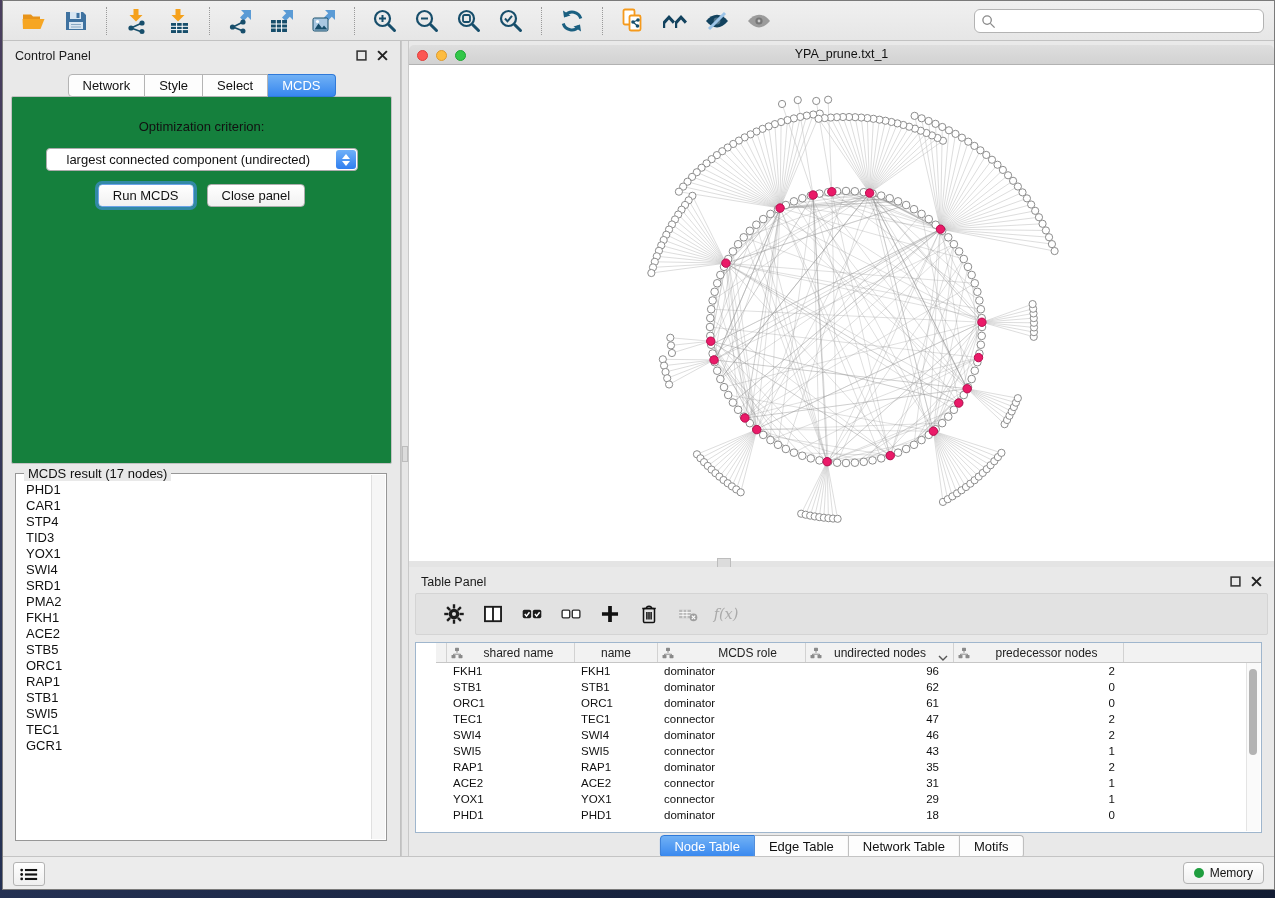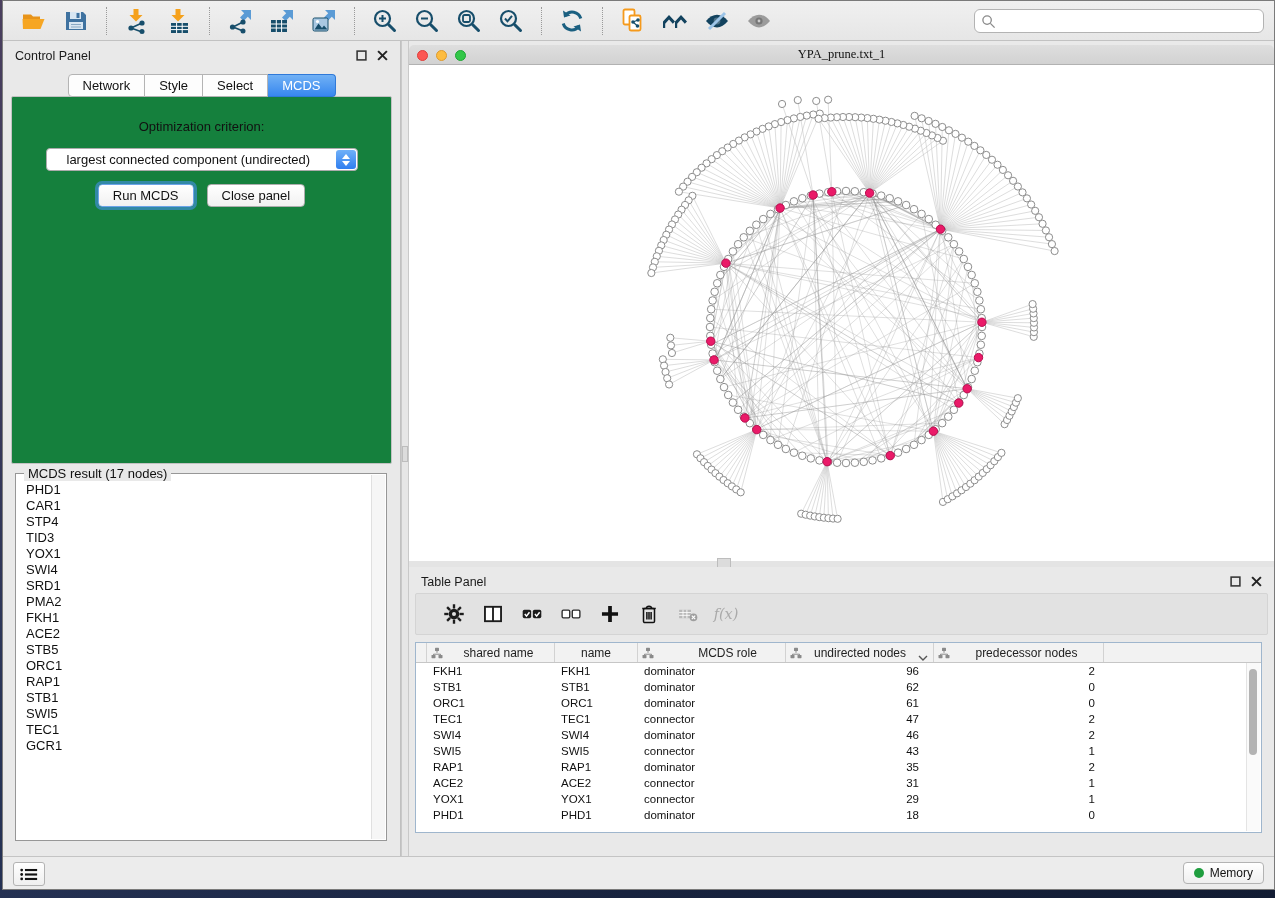--- a/index.html
+++ b/index.html
@@ -82,38 +82,38 @@
   #network-panel{position:absolute;left:406px;top:44px;right:0;height:519px;}
   #net-titlebar{
     position:absolute;left:0;right:0;top:0;height:19px;
     background:linear-gradient(#dedede,#d2d2d2);border-bottom:1px solid #b2b2b2;
     border-radius:5px 5px 0 0;
   }
   .light{position:absolute;top:4.5px;width:11px;height:11px;border-radius:50%;box-sizing:border-box;}
   #light-red{left:8px;background:#fc5753;border:1px solid #df3e3a;}
   #light-yellow{left:27px;background:#fdbc40;border:1px solid #de9b2d;}
   #light-green{left:46px;background:#33c748;border:1px solid #1da534;}
-  #net-title{position:absolute;left:0;right:0;top:2px;text-align:center;font-size:12.5px;color:#111;font-family:Liberation Serif, serif;}
+  #net-title{position:absolute;left:0;right:0;top:2px;text-align:center;font-size:12.5px;color:#111;}
   #net-canvas{position:absolute;left:0;right:0;top:20px;bottom:0;background:#fff;overflow:hidden;}
   
   #v-splitter{position:absolute;left:398px;top:40px;width:8px;bottom:32px;background:#e6e6e6;border-left:1px solid #c9c9c9;border-right:1px solid #c9c9c9;box-sizing:border-box;}
   #v-splitter .handle{position:absolute;left:0;right:0;top:405px;height:16px;background:#dcdcdc;border:1px solid #bdbdbd;box-sizing:border-box;}
   #h-splitter{position:absolute;left:406px;right:0;top:560px;height:6px;background:#e4e4e4;}
   #h-splitter .handle{position:absolute;left:308px;top:-3px;width:14px;height:11px;background:#dcdcdc;border:1px solid #bdbdbd;box-sizing:border-box;}
   
   #table-panel{position:absolute;left:406px;right:0;top:566px;bottom:32px;background:#e9e9e9;}
   #tp-toolbar{
     position:absolute;left:6px;right:6px;top:26px;height:42px;background:#e2e2e2;
     border:1px solid #d4d4d4;border-radius:2px;display:flex;align-items:center;padding-left:18px;box-sizing:border-box;
   }
   .tpicon{width:30px;height:26px;display:flex;align-items:center;justify-content:center;margin:0 4.5px;}
   .tpicon svg{height:22px;}
   #data-table{
     position:absolute;left:6px;right:12px;top:75px;height:191px;background:#fff;
-    border:1px solid #9fb6cd;box-sizing:border-box;overflow:hidden;
+    border:1px solid #9fb6cd;box-sizing:border-box;overflow:hidden;padding-left:20px;
   }
   #table-header{display:flex;height:19px;background:#f2f2f2;border-bottom:1px solid #c6c6c6;}
   .th{display:flex;align-items:center;border-right:1px solid #d2d2d2;box-sizing:border-box;font-size:12px;color:#222;position:relative;}
   .th .hier{margin-left:4px;width:12px;height:12px;flex:0 0 auto;}
   .th .th-label{flex:1;text-align:center;white-space:nowrap;overflow:hidden;}
   .th .sort{width:10px;height:6px;margin-right:5px;flex:0 0 auto;}
   .gutter{background:#f2f2f2;border-right:1px solid #d2d2d2;}
   #table-body .tr{display:flex;height:16px;}
   .td{font-size:11.5px;color:#111;box-sizing:border-box;white-space:nowrap;overflow:hidden;line-height:16px;}
   .td.left{padding-left:7px;text-align:left;}
@@ -1238,20 +1238,26 @@
               <div class="td left" style="width: 83px;">PHD1</div>
               <div class="td left" style="width: 148px;">dominator</div>
               <div class="td num" style="width: 148px; padding-right: 14px;">18</div>
               <div class="td num" style="width: 170px; padding-right: 8px;">0</div>
             </div>
           </div>
         <div id="table-scroll">
             <div id="table-thumb"></div>
           </div>
       </div>
+      <div id="tp-tabs">
+          <div class="seg-tab selected">Node Table</div>
+          <div class="seg-tab">Edge Table</div>
+          <div class="seg-tab">Network Table</div>
+          <div class="seg-tab">Motifs</div>
+        </div>
     </div>
 
     <div id="status-bar">
       <div id="list-button">
         <svg viewBox="0 0 22 16" fill="#111">
             <circle cx="2" cy="2.5" r="1.7"></circle>
             <rect x="6" y="1.2" width="15" height="2.6"></rect>
             <circle cx="2" cy="8" r="1.7"></circle>
             <rect x="6" y="6.7" width="15" height="2.6"></rect>
             <circle cx="2" cy="13.5" r="1.7"></circle>

